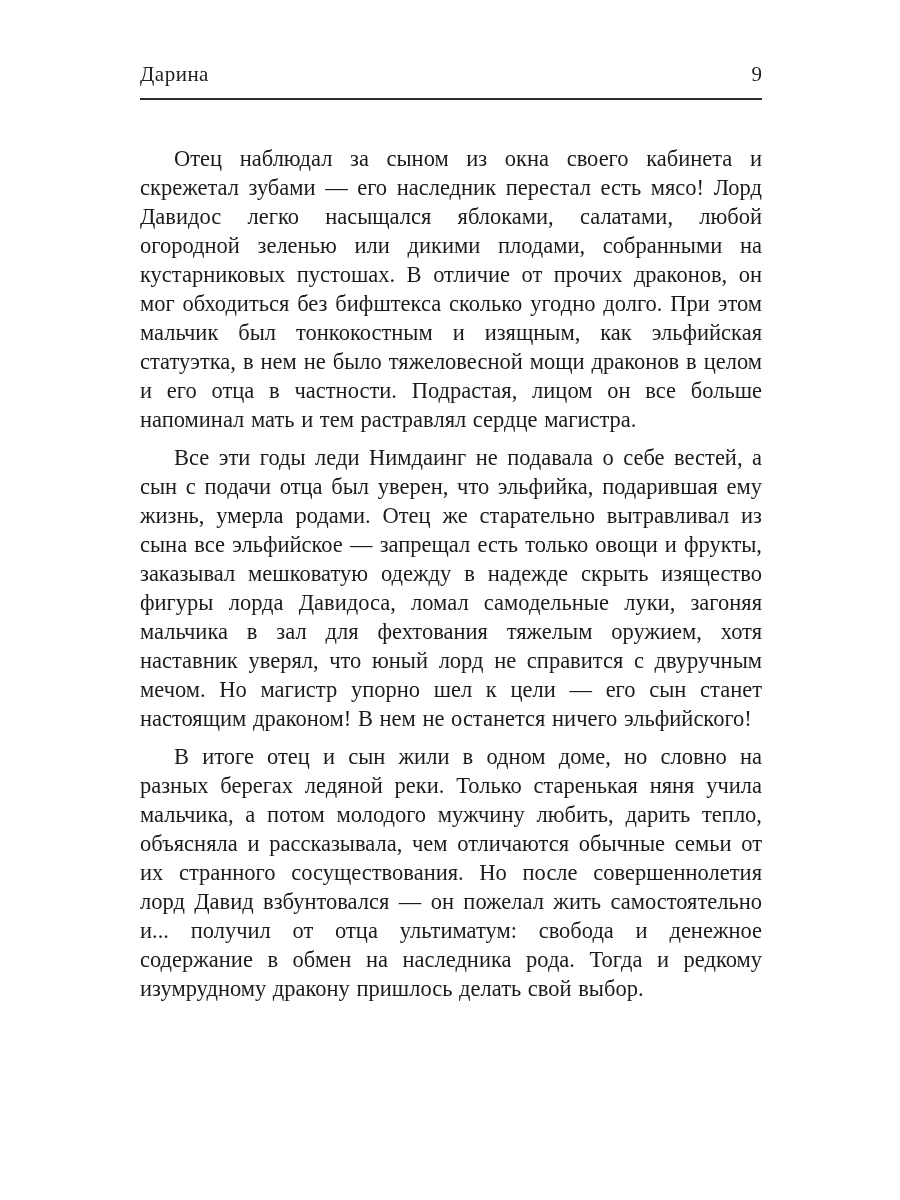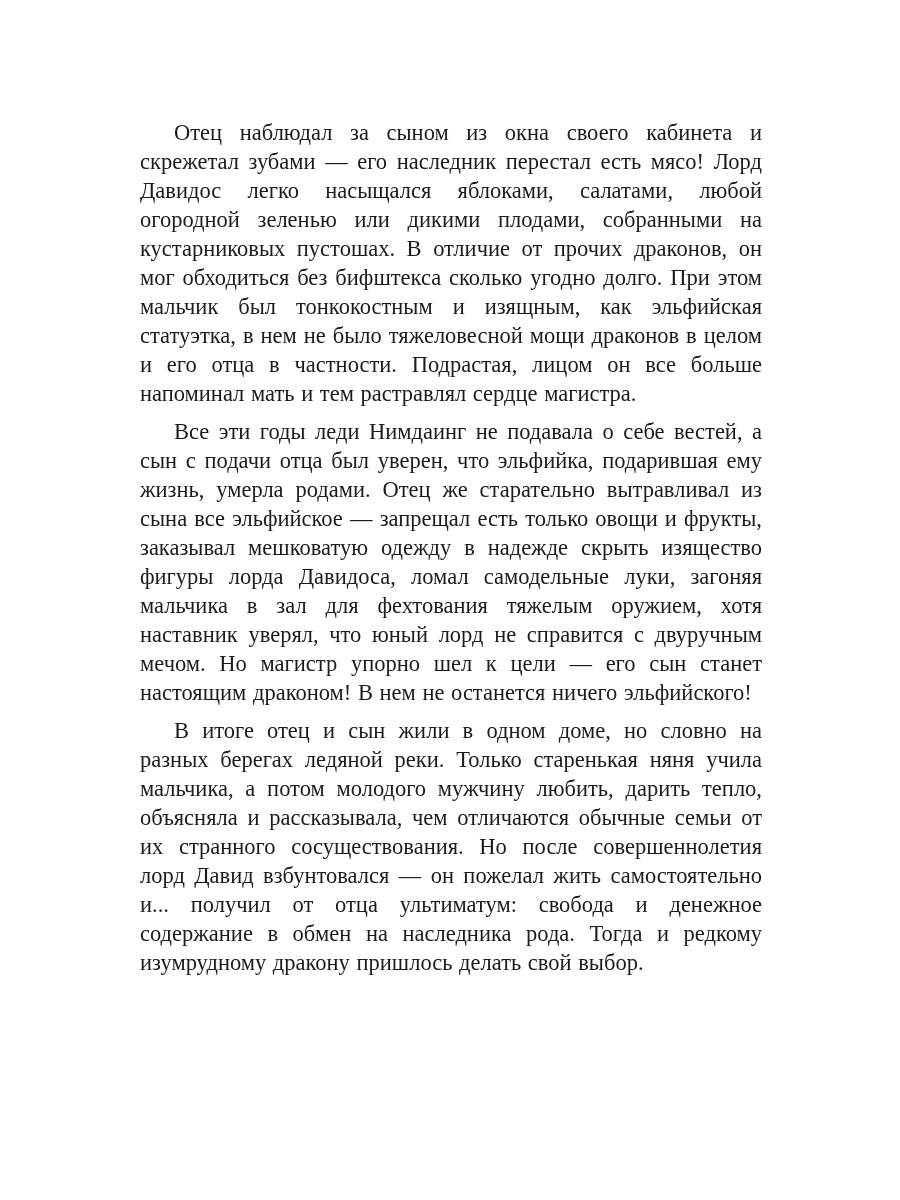--- a/index.html
+++ b/index.html
@@ -30,37 +30,41 @@
     padding-bottom: 11px;
     border-bottom: 2px solid #2d2d2d;
   }
   .running-title {
     letter-spacing: 0.5px;
   }
   .page-number {
     font-size: 21px;
   }
   .body-text {
-    margin-top: 56px;
+    margin-top: 44px;
     font-size: 22.5px;
     line-height: 29px;
     text-align: justify;
     color: #1b1b1b;
   }
   .body-text p {
     margin: 0 0 9px 0;
     text-indent: 34px;
     word-spacing: 1px;
   }
 </style>
 </head>
 <body>
 
 <div class="page">
 
+  <div class="running-header">
+    <span class="running-title">Дарина</span>
+    <span class="page-number">9</span>
+  </div>
 
   <div class="body-text">
     <p>Отец наблюдал за сыном из окна своего кабинета и скрежетал зубами — его наследник перестал есть мясо! Лорд Давидос легко насыщался яблоками, салатами, любой огородной зеленью или дикими плодами, собранными на кустарниковых пустошах. В отличие от прочих драконов, он мог обходиться без бифштекса сколько угодно долго. При этом мальчик был тонкокостным и изящным, как эльфийская статуэтка, в нем не было тяжеловесной мощи драконов в целом и его отца в частности. Подрастая, лицом он все больше напоминал мать и тем растравлял сердце магистра.</p>
     <p>Все эти годы леди Нимдаинг не подавала о себе вестей, а сын с подачи отца был уверен, что эльфийка, подарившая ему жизнь, умерла родами. Отец же старательно вытравливал из сына все эльфийское — запрещал есть только овощи и фрукты, заказывал мешковатую одежду в надежде скрыть изящество фигуры лорда Давидоса, ломал самодельные луки, загоняя мальчика в зал для фехтования тяжелым оружием, хотя наставник уверял, что юный лорд не справится с двуручным мечом. Но магистр упорно шел к цели — его сын станет настоящим драконом! В нем не останется ничего эльфийского!</p>
     <p>В итоге отец и сын жили в одном доме, но словно на разных берегах ледяной реки. Только старенькая няня учила мальчика, а потом молодого мужчину любить, дарить тепло, объясняла и рассказывала, чем отличаются обычные семьи от их странного сосуществования. Но после совершеннолетия лорд Давид взбунтовался — он пожелал жить самостоятельно и... получил от отца ультиматум: свобода и денежное содержание в обмен на наследника рода. Тогда и редкому изумрудному дракону пришлось делать свой выбор.</p>
   </div>
 
 </div>
 
 </body></html>

